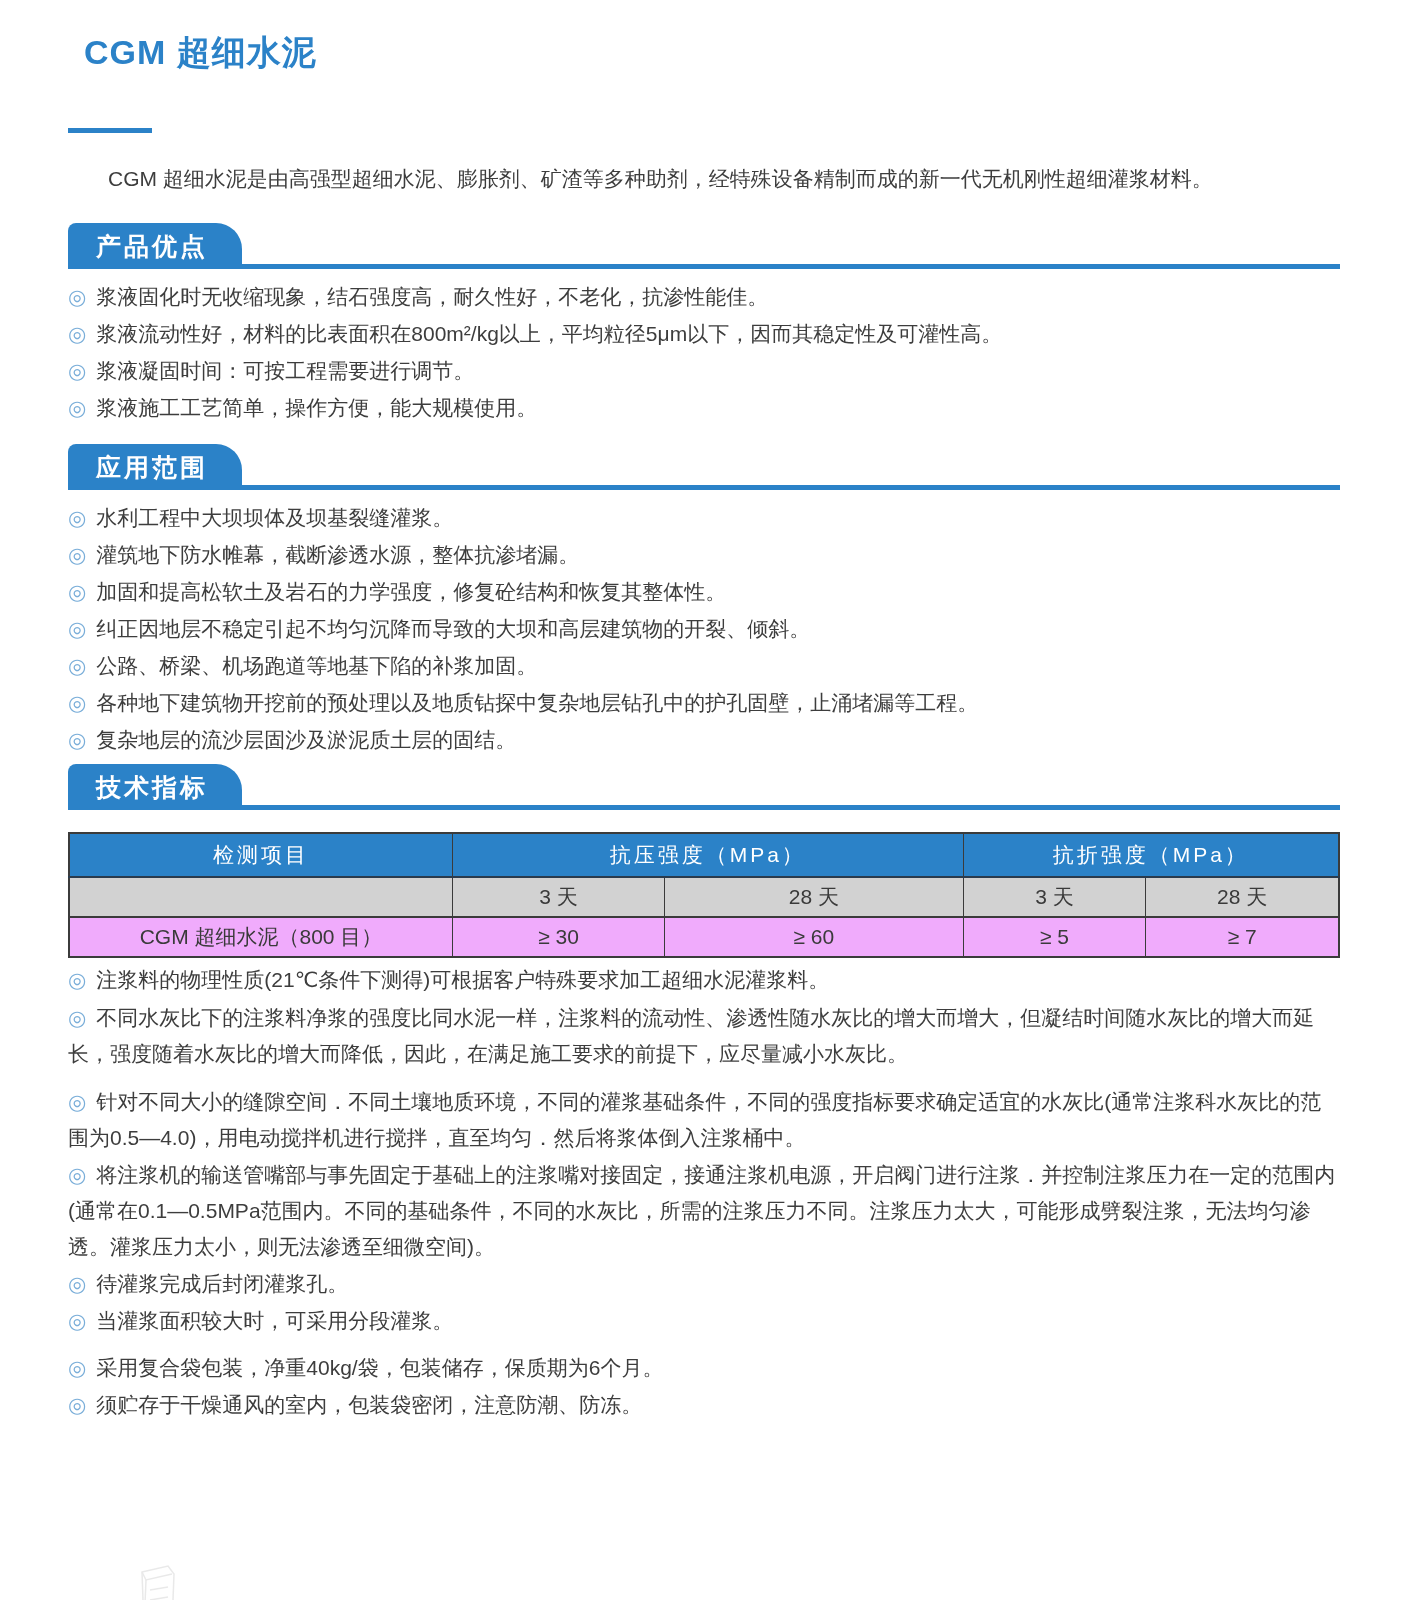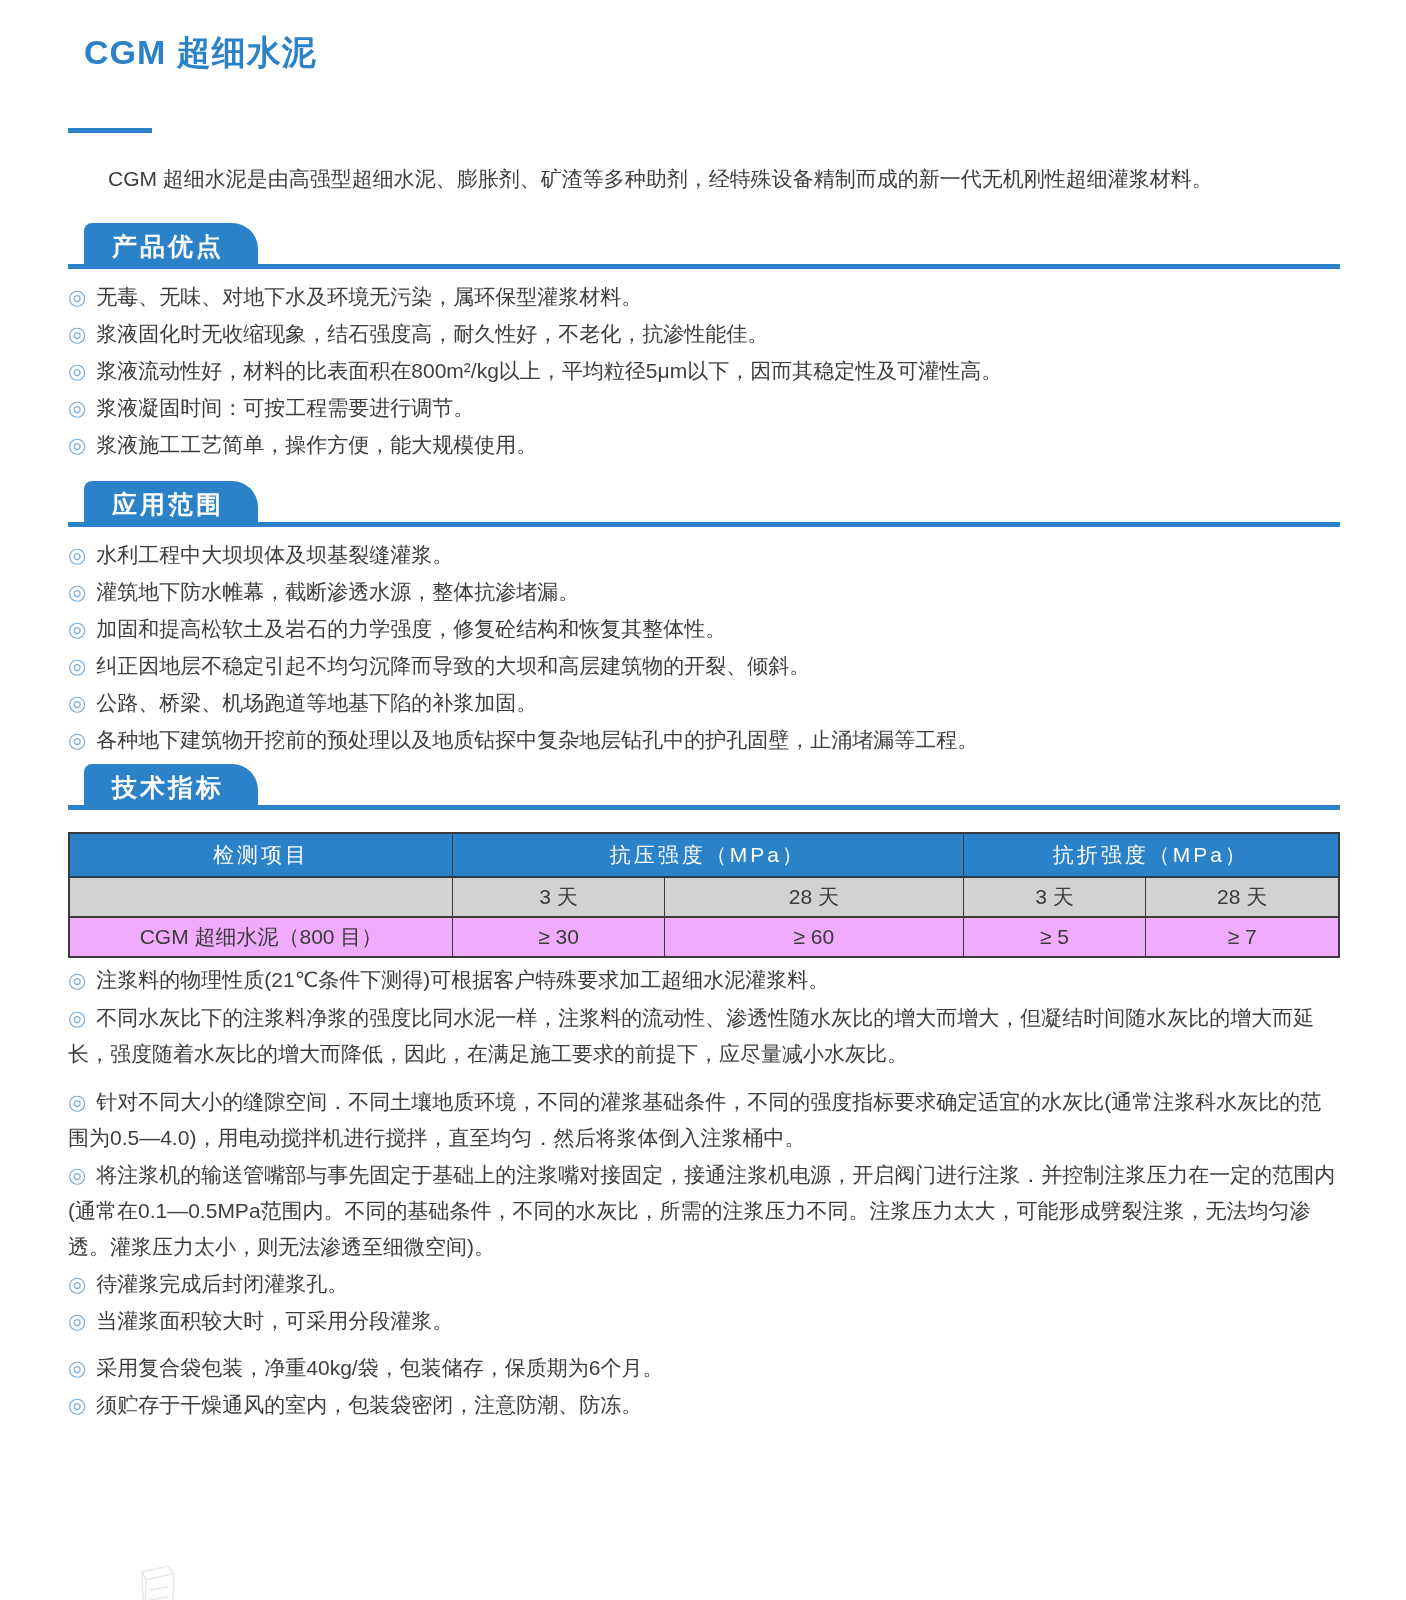--- a/index.html
+++ b/index.html
@@ -34,21 +34,21 @@
     color: #3d3d3d;
   }
 
   
   .sec-head { position: relative; height: 50px; }
   .sec-head .rule {
     position: absolute; left: 0; right: 0; bottom: 0;
     height: 5px; background: #2b82c8;
   }
   .sec-head .tab {
-    position: absolute; left: 16px; bottom: 0;
+    position: absolute; left: 0; bottom: 0;
     height: 46px; line-height: 46px;
     padding: 0 34px 0 28px;
     background: #2b82c8;
     color: #ffffff;
     font-size: 25px;
     font-weight: bold;
     letter-spacing: 3px;
     border-radius: 8px 26px 0 0;
   }
   .m-sec1 { margin-top: 24px; }
@@ -127,21 +127,20 @@
   <p class="intro">CGM 超细水泥是由高强型超细水泥、膨胀剂、矿渣等多种助剂，经特殊设备精制而成的新一代无机刚性超细灌浆材料。</p>
 
   <div>
     <div class="sec-head m-sec1">
       <div class="rule"></div>
       <div class="tab">
         <span>产品优点</span>
       </div>
     </div>
     <div class="blist">
-      <p><span class="bullet">◎</span><span>无毒、无味、对地下水及环境无污染，属环保型灌浆材料。</span></p>
       <p><span class="bullet">◎</span><span>浆液固化时无收缩现象，结石强度高，耐久性好，不老化，抗渗性能佳。</span></p>
       <p><span class="bullet">◎</span><span>浆液流动性好，材料的比表面积在800m²/kg以上，平均粒径5μm以下，因而其稳定性及可灌性高。</span></p>
       <p><span class="bullet">◎</span><span>浆液凝固时间：可按工程需要进行调节。</span></p>
       <p><span class="bullet">◎</span><span>浆液施工工艺简单，操作方便，能大规模使用。</span></p>
     </div>
   </div>
 
   <div>
     <div class="sec-head m-sec2">
       <div class="rule"></div>
@@ -149,20 +148,21 @@
         <span>应用范围</span>
       </div>
     </div>
     <div class="blist">
       <p><span class="bullet">◎</span><span>水利工程中大坝坝体及坝基裂缝灌浆。</span></p>
       <p><span class="bullet">◎</span><span>灌筑地下防水帷幕，截断渗透水源，整体抗渗堵漏。</span></p>
       <p><span class="bullet">◎</span><span>加固和提高松软土及岩石的力学强度，修复砼结构和恢复其整体性。</span></p>
       <p><span class="bullet">◎</span><span>纠正因地层不稳定引起不均匀沉降而导致的大坝和高层建筑物的开裂、倾斜。</span></p>
       <p><span class="bullet">◎</span><span>公路、桥梁、机场跑道等地基下陷的补浆加固。</span></p>
       <p><span class="bullet">◎</span><span>各种地下建筑物开挖前的预处理以及地质钻探中复杂地层钻孔中的护孔固壁，止涌堵漏等工程。</span></p>
+      <p><span class="bullet">◎</span><span>复杂地层的流沙层固沙及淤泥质土层的固结。</span></p>
     </div>
   </div>
 
   <div>
     <div class="sec-head m-sec3">
       <div class="rule"></div>
       <div class="tab">
         <span>技术指标</span>
       </div>
     </div>

